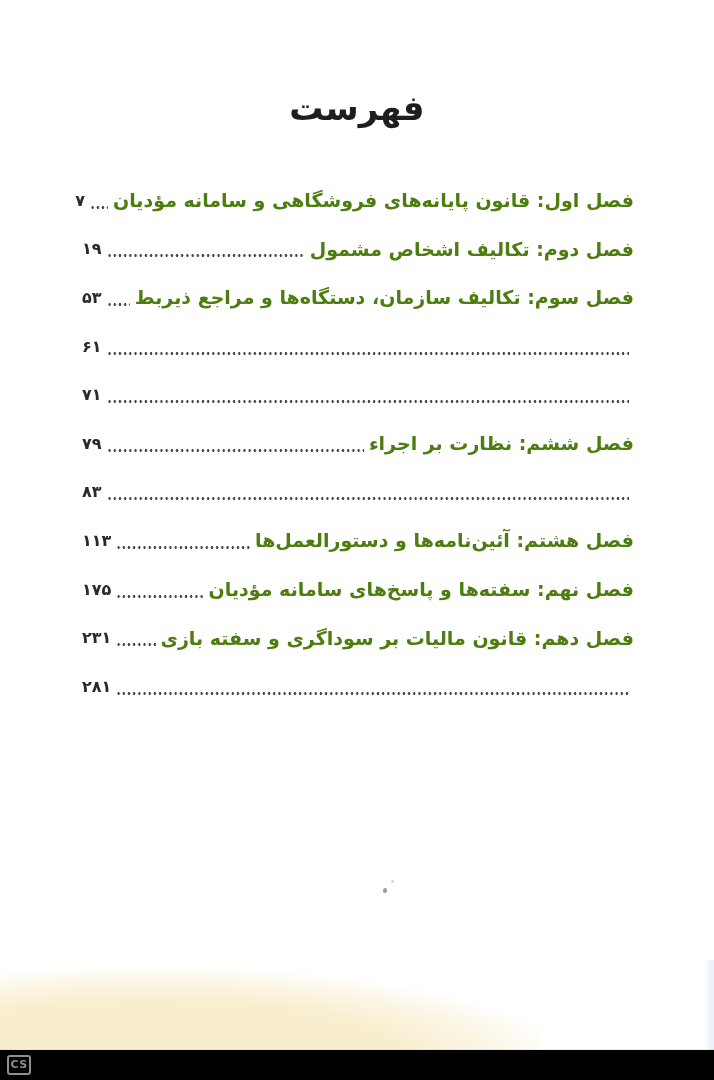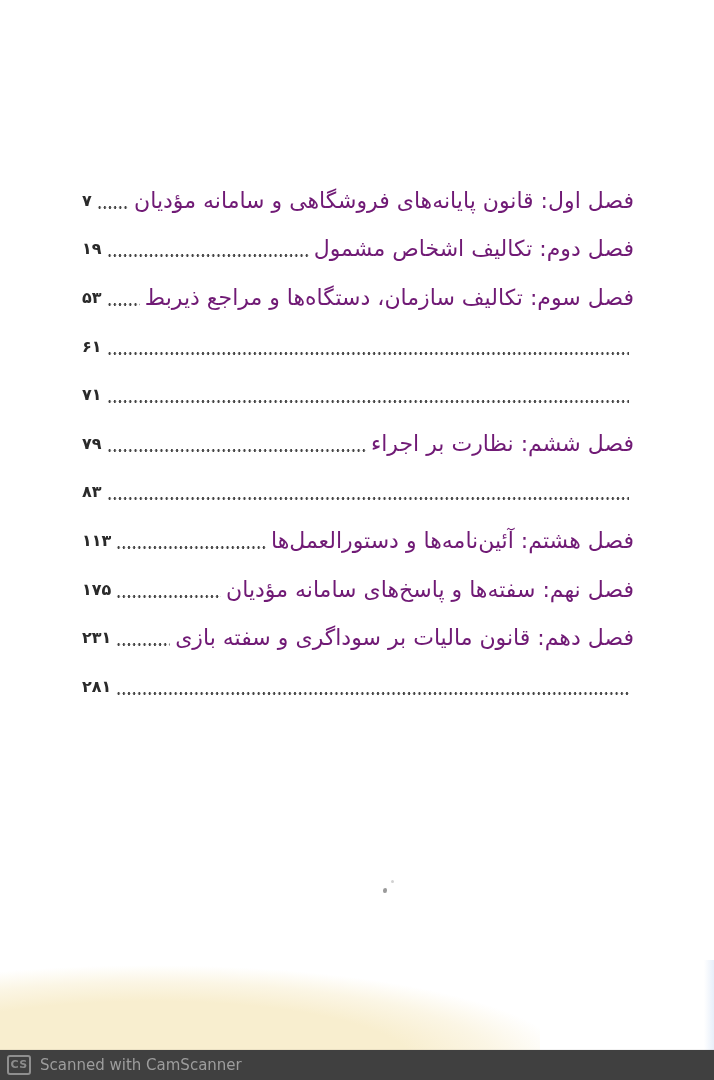--- a/index.html
+++ b/index.html
@@ -33,23 +33,23 @@
     top: 176px;
     right: 80px;
     left: 82px;
   }
   .toc-row {
     display: flex;
     align-items: center;
     height: 48.6px;
   }
   .toc-label {
-    font-weight: normal;
-    font-size: 22px;
-    color: #701a75;
+    font-weight: bold;
+    font-size: 19px;
+    color: #4d7c0f;
     white-space: nowrap;
   }
   .toc-leader {
     flex: 1 1 auto;
     min-width: 18px;
     height: 3px;
     position: relative;
     top: 7px;
     margin: 0 5px;
     background-image: radial-gradient(circle, #454545 1.15px, rgba(0,0,0,0) 1.4px);
@@ -100,21 +100,21 @@
     width: 3px;
     height: 3px;
     background: #bdbdbd;
     border-radius: 50%;
     opacity: 0.7;
   }
   .wm-bar {
     position: absolute;
     left: 0; right: 0; bottom: 0;
     height: 30px;
-    background: #404040;
+    background: #000000;
     box-shadow: 0 -1px 0 rgba(0,0,0,0.05);
     display: flex;
     align-items: center;
     gap: 9px;
     padding-left: 7px;
     direction: ltr;
   }
   .cs-logo {
     width: 20px;
     height: 16px;
@@ -130,20 +130,21 @@
   }
   .wm-text {
     color: #9d9d9d;
     font-size: 15px;
   }
 </style>
 </head>
 <body>
 
 <div class="scan-page">
+  <h1 class="toc-title">فهرست</h1>
 
   <div class="toc" id="toc-list">
       <div class="toc-row">
         <span class="toc-label">فصل اول: قانون پایانه‌های فروشگاهی و سامانه مؤدیان</span>
         <span class="toc-leader"></span>
         <span class="toc-page">۷</span>
       </div>
       <div class="toc-row">
         <span class="toc-label">فصل دوم: تکالیف اشخاص مشمول</span>
         <span class="toc-leader"></span>
@@ -193,14 +194,13 @@
     </div>
 
   <div class="scan-tint"></div>
   <div class="scan-tint-right"></div>
   <div class="scan-speck"></div>
   <div class="scan-speck2"></div>
 </div>
 
 <div class="wm-bar">
   <span class="cs-logo">CS</span>
-  <span class="wm-text">Scanned with CamScanner</span>
 </div>
 
 </body></html>

